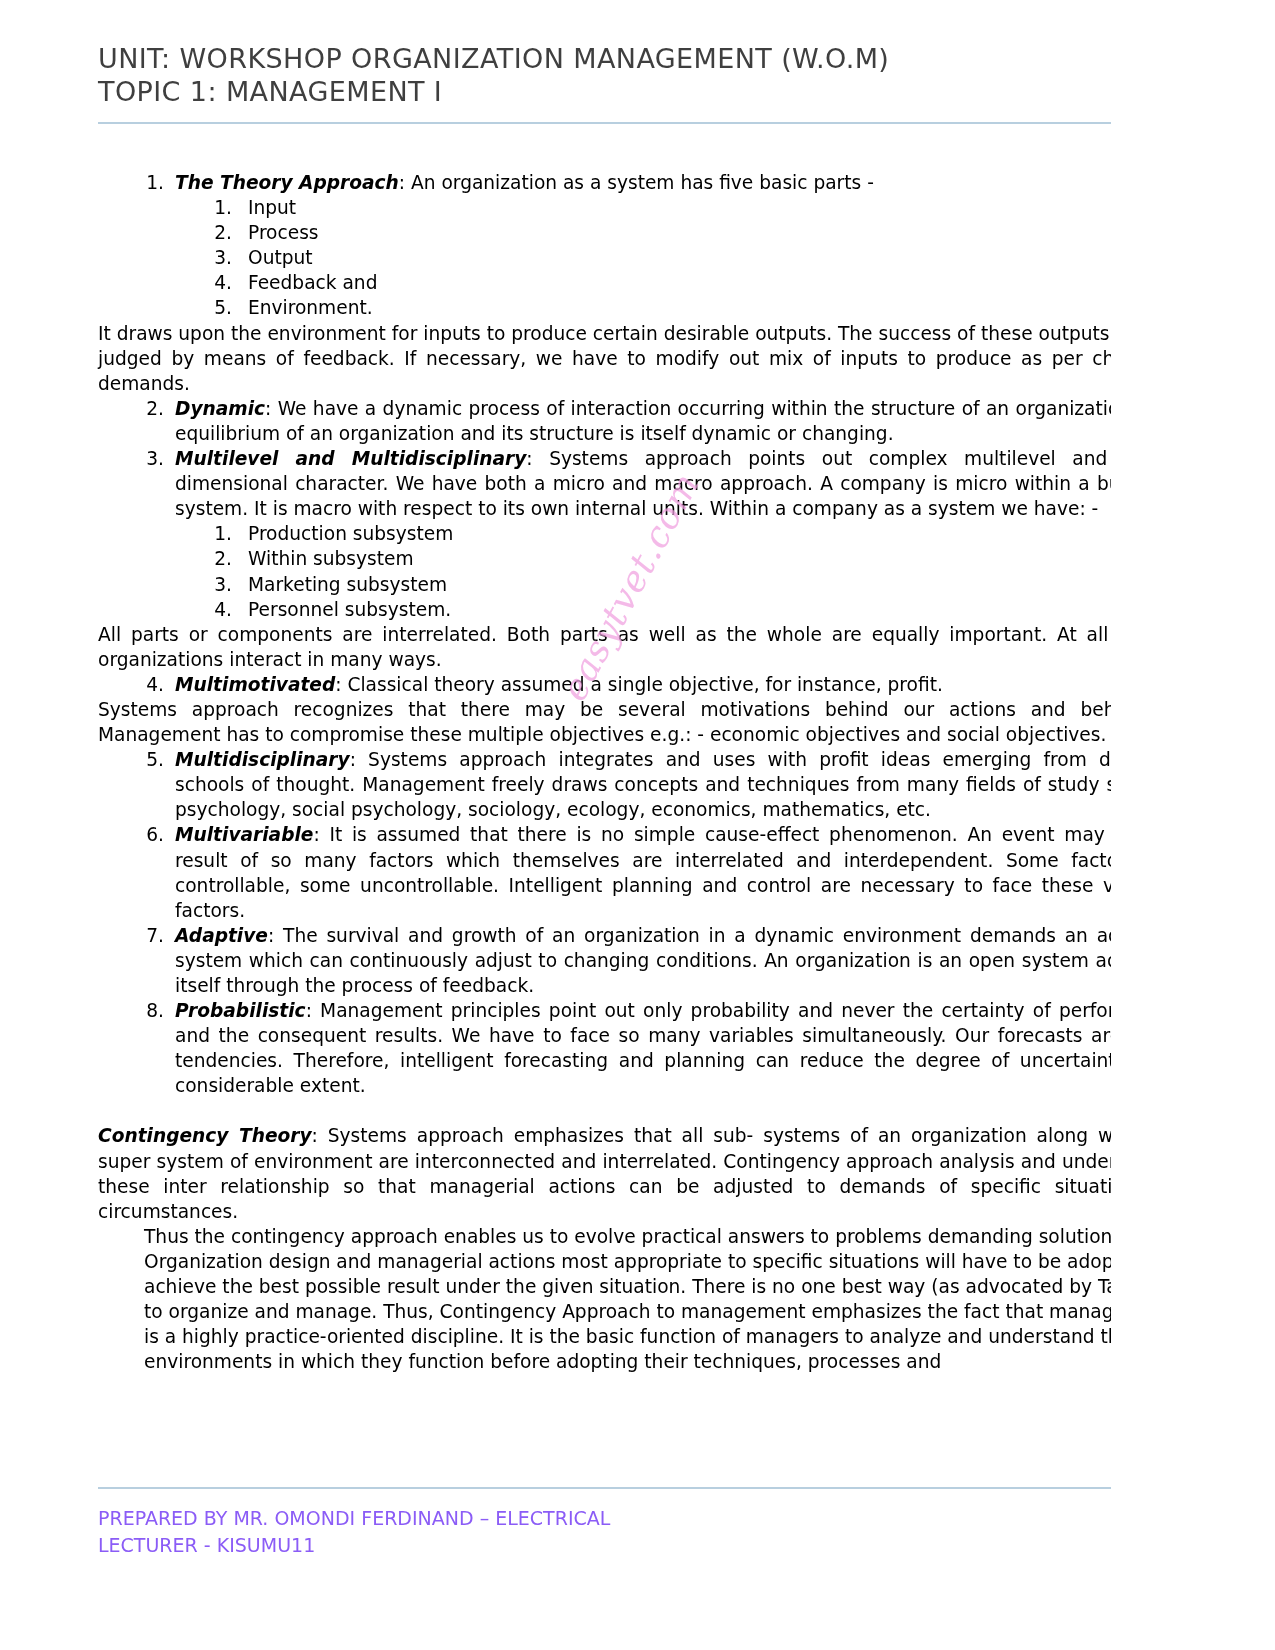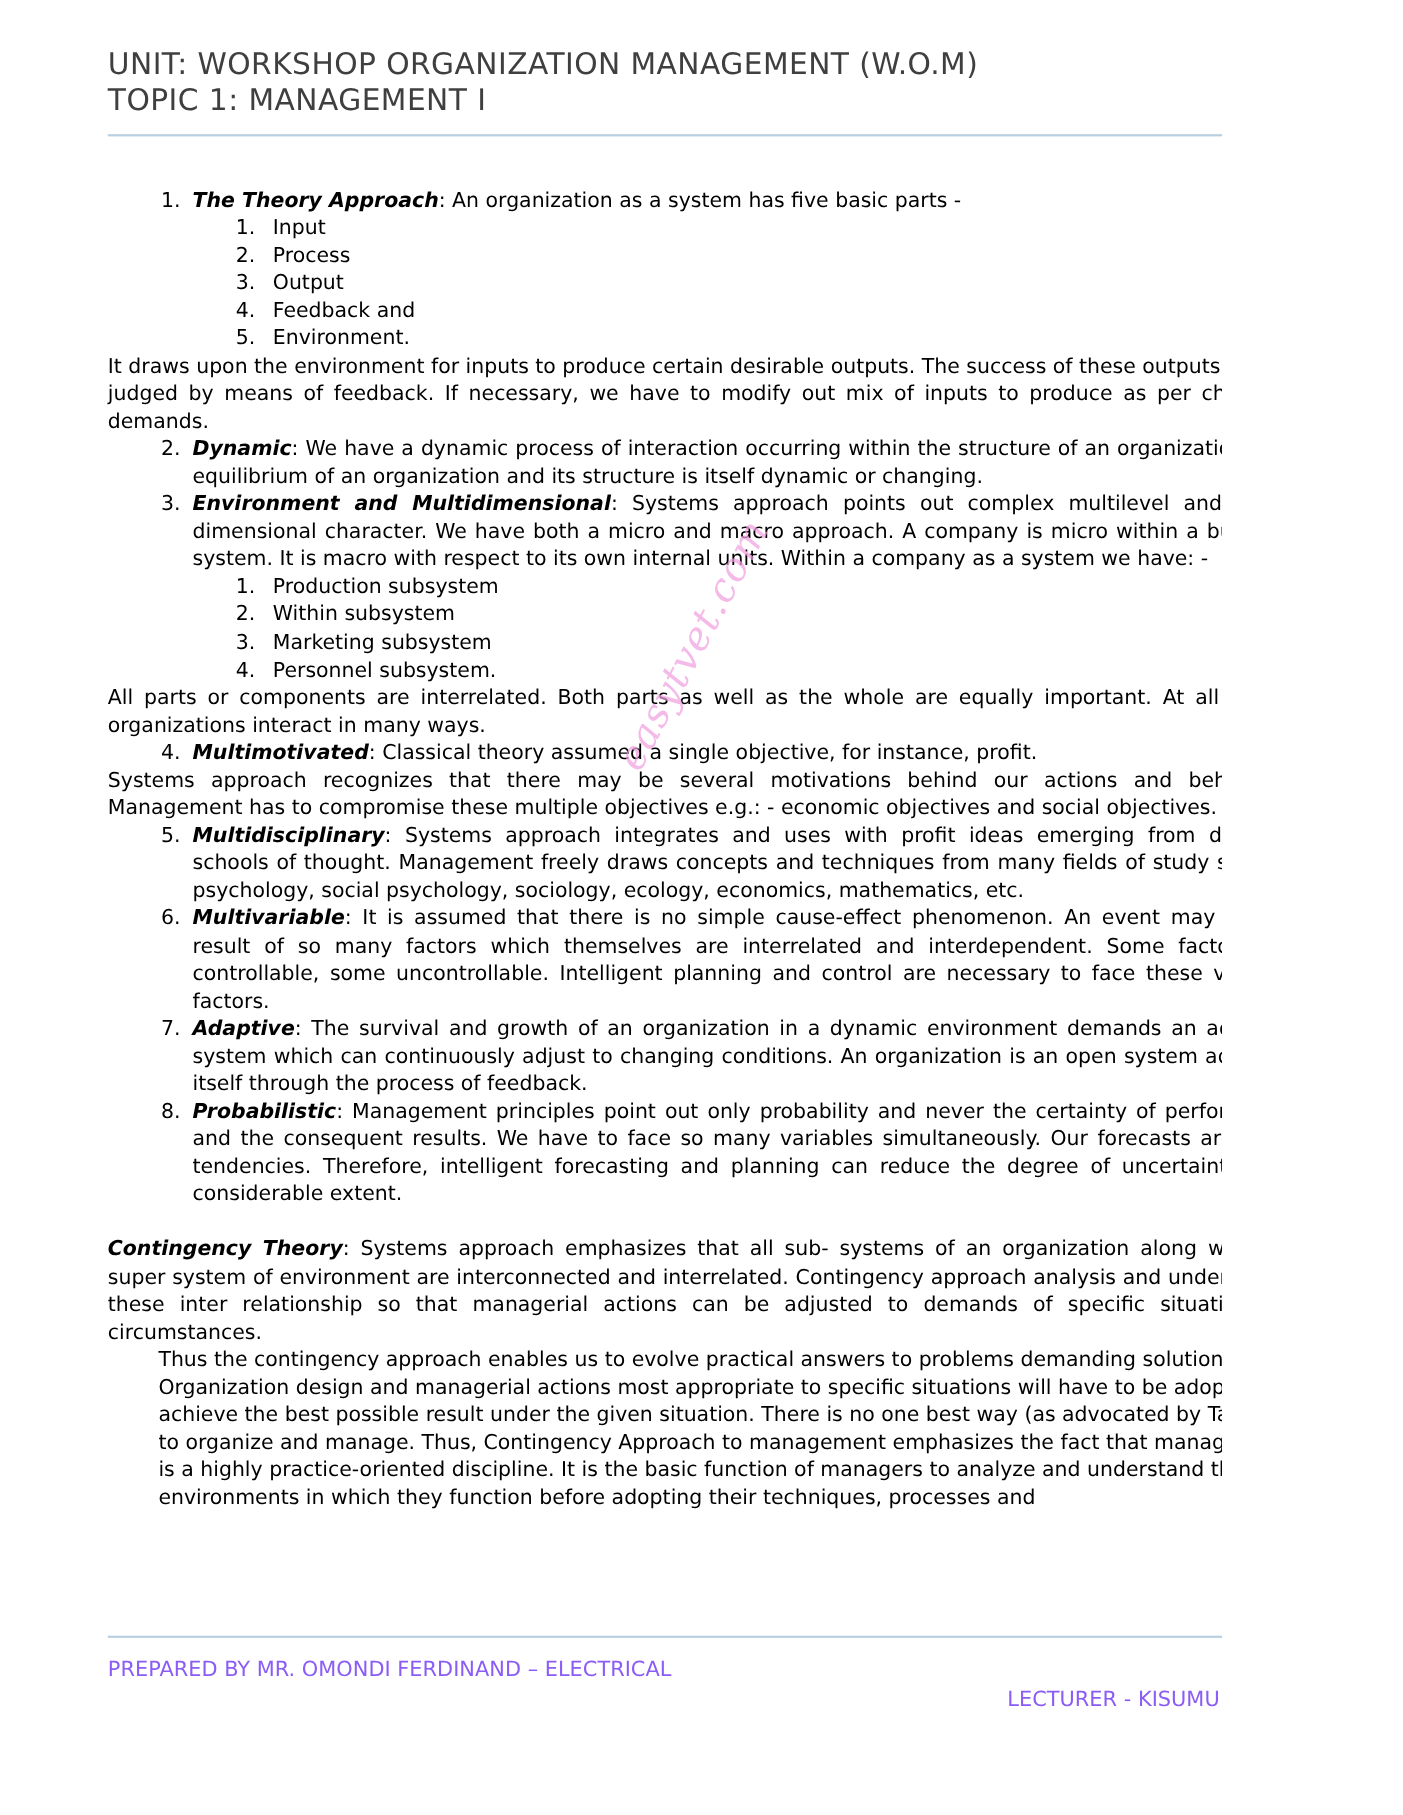--- a/index.html
+++ b/index.html
@@ -141,21 +141,21 @@
     left: 98px;
     top: 1505px;
     width: 1035px;
     font-family: "DejaVu Sans", sans-serif;
     font-size: 19px;
     line-height: 27px;
     color: #8b5cf6;
   }
   .footer-row {
     display: flex;
-    justify-content: flex-end;
+    justify-content: flex-start;
     align-items: baseline;
   }
   .footer-left { white-space: nowrap; }
   .footer-page { white-space: nowrap; }
 </style>
 </head>
 <body>
 
 <div class="page">
 
@@ -191,21 +191,21 @@
       </li>
     </ol>
 
     <p class="para">It draws upon the environment for inputs to produce certain desirable outputs. The success of these outputs can be judged by means of feedback. If necessary, we have to modify out mix of inputs to produce as per changing demands.</p>
 
     <ol class="lvl1">
       <li>
         <span class="num">2.</span><span class="term">Dynamic</span><span>: We have a dynamic process of interaction occurring within the structure of an organization. The equilibrium of an organization and its structure is itself dynamic or changing.</span>
       </li>
       <li>
-        <span class="num">3.</span><span class="term">Environment and Multidimensional</span><span>: Systems approach points out complex multilevel and multi-dimensional character. We have both a micro and macro approach. A company is micro within a business system. It is macro with respect to its own internal units. Within a company as a system we have: -</span>
+        <span class="num">3.</span><span class="term">Multilevel and Multidisciplinary</span><span>: Systems approach points out complex multilevel and multi-dimensional character. We have both a micro and macro approach. A company is micro within a business system. It is macro with respect to its own internal units. Within a company as a system we have: -</span>
       </li>
     </ol>
 
     <ol class="lvl2">
       <li>
         <span class="num">1.</span><span>Production subsystem</span>
       </li>
       <li>
         <span class="num">2.</span><span>Within subsystem</span>
       </li>

